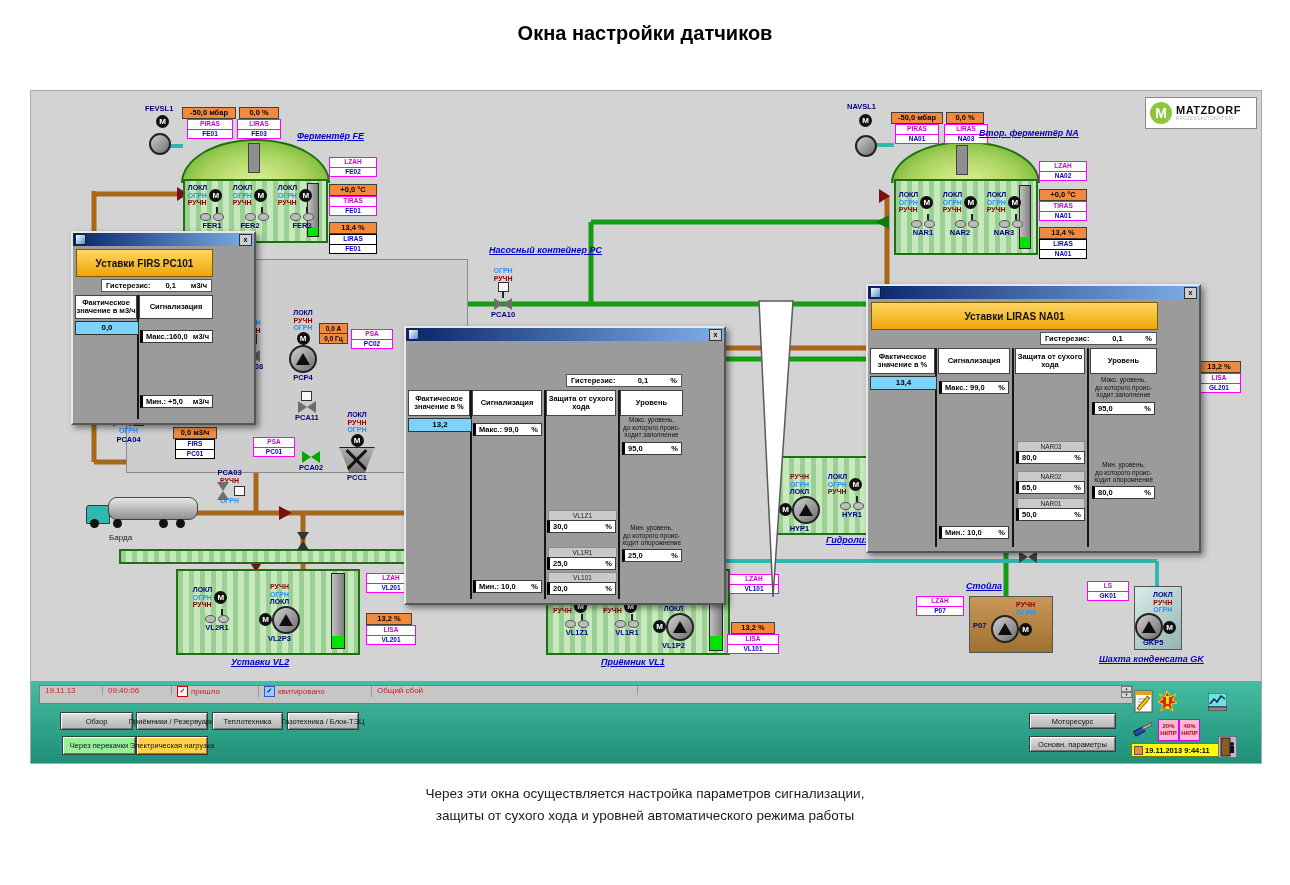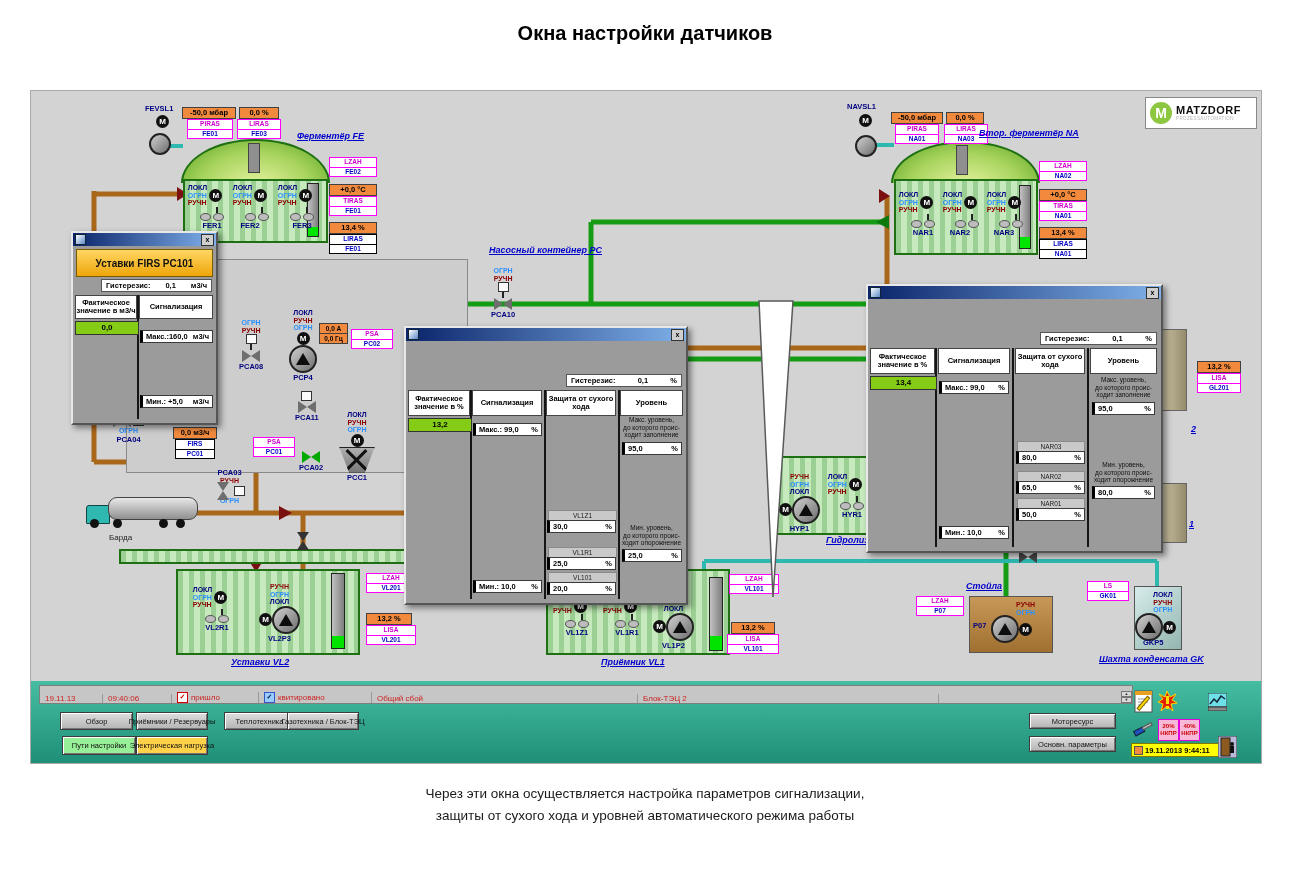--- a/index.html
+++ b/index.html
@@ -54,50 +54,50 @@
   .valve.vert{transform:rotate(90deg);}
   .act{width:9px;height:8px;background:#fafafa;border:1px solid #333;}
   .mac{position:relative;width:34px;height:24px;background:linear-gradient(#b0b0b0,#787878);border:1.5px solid #222;
     clip-path:polygon(0 0,100% 0,72% 100%,28% 100%);}
   .mac i{position:absolute;left:15px;top:-2px;width:3px;height:28px;background:#111;}
   .mac i.a{transform:rotate(45deg);} .mac i.b{transform:rotate(-45deg);}
   
   .pcbox{position:absolute;background:#cdcdcd;border:1.5px solid #8a8a8a;z-index:1;}
   
   .dlg{position:absolute;background:#9b9b9b;border:2px solid #e8e8e8;border-right-color:#555;border-bottom-color:#555;
-    box-shadow:3px 3px 6px rgba(0,0,0,.45);z-index:5;}
+    box-shadow:3px 3px 6px rgba(0,0,0,.45);z-index:5;padding-left:38px;}
   .dlg-tb{position:absolute;left:0;top:0;right:0;height:13px;background:linear-gradient(90deg,#0a246a,#7fb0e8);
     display:flex;align-items:center;justify-content:space-between;padding:0 2px;box-sizing:border-box;}
   .dlg-ico{width:9px;height:9px;background:linear-gradient(135deg,#fff,#5a8ac8);border:1px solid #123;}
   .dlg-x{width:11px;height:10px;background:#cfcfcf;border:1px solid #333;font-size:7px;line-height:9px;
     text-align:center;font-weight:bold;color:#000;}
   .dlg-band{position:absolute;background:linear-gradient(#ffd763,#eea50a);border:1px solid #7a5c00;
     display:flex;align-items:center;justify-content:center;font-size:10px;font-weight:bold;color:#111;}
   .hyst{position:absolute;background:#fff;border:1px solid #555;display:flex;align-items:center;
     justify-content:space-between;font-size:7.5px;font-weight:bold;padding:0 4px;box-sizing:border-box;height:13px;}
   .dhead{position:absolute;background:#fff;border:1px solid #444;display:flex;align-items:center;justify-content:center;
     text-align:center;font-size:7.5px;font-weight:bold;line-height:8.5px;box-sizing:border-box;}
   .dsep{position:absolute;width:2px;background:#151515;}
-  .dactual{position:absolute;background:#84cc16;border:1px solid #333;text-align:center;font-size:8px;
+  .dactual{position:absolute;background:#7dd3fc;border:1px solid #333;text-align:center;font-size:8px;
     font-weight:bold;line-height:12px;}
   .dfield{position:absolute;background:#fff;border:1px solid #3a3a3a;border-left:3px solid #000;display:flex;
     align-items:center;justify-content:space-between;font-size:7.5px;font-weight:bold;padding:0 3px;
     box-sizing:border-box;height:13px;}
   .dtag{position:absolute;background:#c9c9c9;border:1px solid #8a8a8a;text-align:center;font-size:6.5px;
     line-height:9px;color:#222;}
   .dnote{position:absolute;text-align:center;font-size:6.5px;line-height:7.5px;color:#111;}
   
   #callout{position:absolute;background:#fff;border:2px solid #5a5a5a;border-radius:12px;z-index:7;
     display:flex;flex-direction:column;align-items:center;justify-content:center;
     font-size:12.5px;font-weight:bold;line-height:1.45;color:#000;}
   
   #tbar{position:absolute;left:0;top:590px;width:1230px;height:82px;
     background:linear-gradient(180deg,#45bda2,#1f8f77);z-index:4;}
   .sbar{position:absolute;left:8px;top:4px;width:1092px;height:17px;background:#c6c6c6;border:1px solid #7e7e7e;
-    display:flex;align-items:flex-end;font-size:8px;color:#cc2222;z-index:5;}
+    display:flex;align-items:flex-start;font-size:8px;color:#cc2222;z-index:5;}
   .scell{border-right:1px solid #999;padding:0 5px;display:flex;align-items:center;gap:3px;white-space:nowrap;}
   .chk{width:9px;height:9px;font-size:7px;line-height:8px;text-align:center;font-weight:bold;flex:none;}
   .chk.red{border:1px solid #c00;color:#c00;background:#fff;}
   .chk.blue{border:1px solid #35c;color:#014;background:#9cf;}
   .spin{margin-left:auto;width:11px;display:flex;flex-direction:column;}
   .spin b{flex:1;background:#d8d8d8;border:1px solid #777;font-size:4px;line-height:4px;text-align:center;color:#333;}
   .tb-btn{position:absolute;background:linear-gradient(#dedede,#b4b4b4);border:1px solid #3c3c3c;
     box-shadow:inset 1px 1px 0 #fff,inset -1px -1px 0 #777;display:flex;align-items:center;justify-content:center;
     font-size:7.5px;color:#111;white-space:nowrap;z-index:5;}
   .tb-btn.green{background:#97ef97;}
@@ -751,20 +751,21 @@
       <span>25,0</span>
         <span>%</span>
       </div>
   </div>
 
   <div class="dlg" style="left:835px;top:193px;width:293px;height:265px">
     <div class="dlg-tb">
         <div class="dlg-ico"></div>
       <div class="dlg-x"><span>x</span></div>
       </div>
+    <div class="dlg-band" style="left:3px;top:16px;width:285px;height:26px">Уставки LIRAS NA01</div>
     <div class="hyst" style="left:172px;top:46px;width:117px">
       <span>Гистерезис:</span>
       <span>0,1</span>
       <span>%</span>
       </div>
     <div class="dhead" style="left:2px;top:62px;width:65px;height:26px">Фактическое значение в %</div>
     <div class="dhead" style="left:70px;top:62px;width:72px;height:26px">Сигнализация</div>
     <div class="dhead" style="left:147px;top:62px;width:70px;height:26px">Защита от сухого хода</div>
     <div class="dhead" style="left:222px;top:62px;width:67px;height:26px">Уровень</div>
     <div class="dsep" style="left:67px;top:62px;height:199px"></div>
@@ -834,33 +835,30 @@
         <span class="chk red"><span>✓</span></span>
           <span>пришло</span>
         </div>
       <div class="scell" style="width:102px">
         <span class="chk blue"><span>✓</span></span>
           <span>квитировано</span>
         </div>
       <div class="scell" style="width:255px">
           <span>Общий сбой</span>
         </div>
-      <div class="scell" style="width:290px">
-          <span>Блок-ТЭЦ 2</span>
-        </div>
       <div class="spin">
         <b><span>▲</span></b>
         <b><span>▼</span></b>
         </div>
     </div>
     <div class="tb-btn" style="left:29px;top:31px;width:71px;height:16px">Обзор</div>
     <div class="tb-btn" style="left:105px;top:31px;width:70px;height:16px">Приёмники / Резервуары</div>
-    <div class="tb-btn" style="left:193px;top:31px;width:69px;height:16px">Теплотехника</div>
+    <div class="tb-btn" style="left:181px;top:31px;width:69px;height:16px">Теплотехника</div>
     <div class="tb-btn" style="left:256px;top:31px;width:70px;height:16px">Газотехника / Блок-ТЭЦ</div>
-    <div class="tb-btn green" style="left:31px;top:55px;width:72px;height:17px">Пути настройки</div>
+    <div class="tb-btn green" style="left:31px;top:55px;width:72px;height:17px">Через перекачки</div>
     <div class="tb-btn yellow" style="left:105px;top:55px;width:70px;height:17px">Электрическая нагрузка</div>
     <div class="tb-btn" style="left:998px;top:32px;width:85px;height:14px">Моторесурс</div>
     <div class="tb-btn" style="left:998px;top:55px;width:85px;height:14px">Основн. параметры</div>
     <div class="icon" style="left:1102px;top:8px">
       <svg width="21" height="25">
           <rect x="2" y="2" width="17" height="21" fill="#fff" stroke="#555"></rect>
           <rect x="2" y="2" width="17" height="4" fill="#e8a020"></rect>
           <line x1="5" y1="10" x2="15" y2="10" stroke="#999"></line>
           <line x1="5" y1="13" x2="15" y2="13" stroke="#999"></line>
           <line x1="5" y1="16" x2="12" y2="16" stroke="#999"></line>

